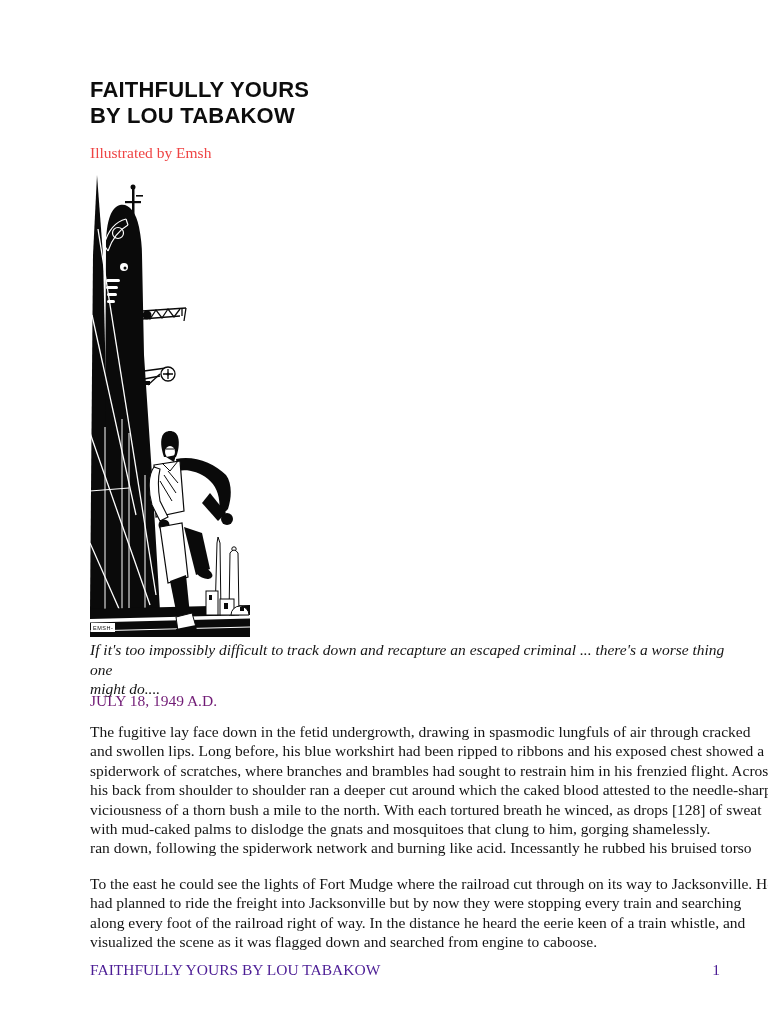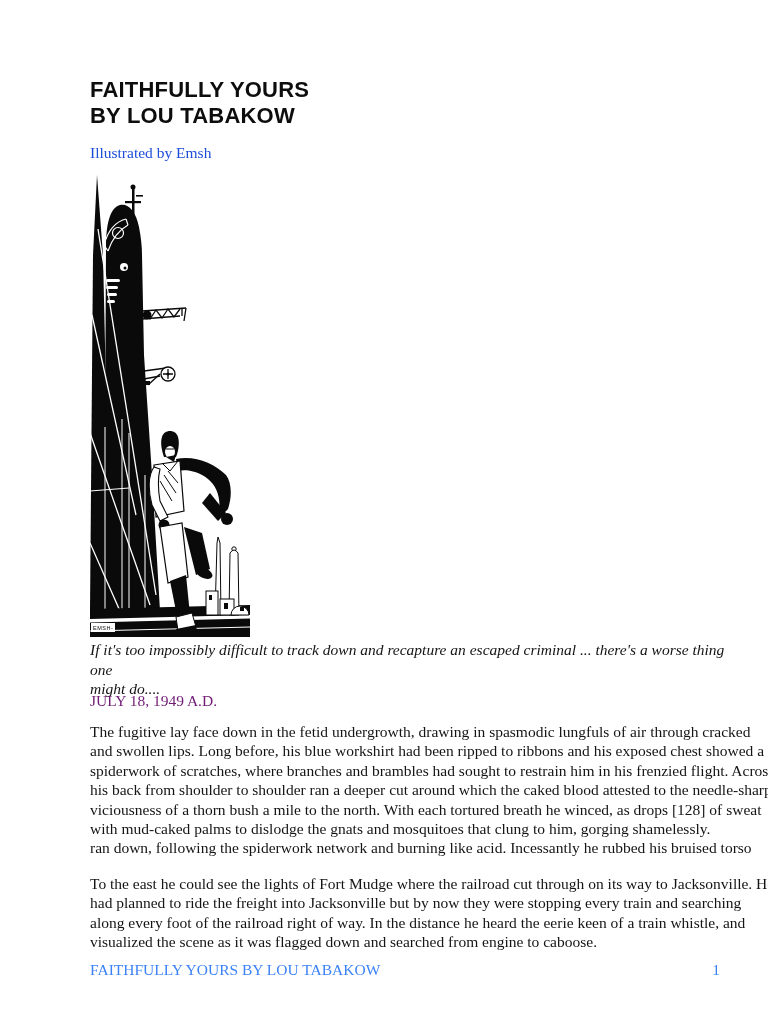--- a/index.html
+++ b/index.html
@@ -18,21 +18,21 @@
     position: absolute; left: 0; top: 77px;
     font-family: "Liberation Sans", sans-serif;
     font-weight: bold;
     font-size: 22px;
     line-height: 25.5px;
     letter-spacing: 0.2px;
     color: #0d0d0d;
   }
   .byline {
     position: absolute; left: 0; top: 143px;
-    font-size: 15.5px; line-height: 19px; color: #1d4ed8;
+    font-size: 15.5px; line-height: 19px; color: #ef4444;
   }
   .illustration {
     position: absolute; left: 0; top: 175px;
     width: 160px; height: 462px;
   }
   .caption {
     position: absolute; left: 0; top: 640px;
     width: 660px;
     font-style: italic;
     font-size: 15.5px; line-height: 19.5px; color: #141414; font-family: Liberation Serif, serif;
@@ -41,21 +41,21 @@
     position: absolute; left: 0; top: 691px;
     font-size: 15.5px; line-height: 19px; color: #701a75;
   }
   .para { position: absolute; left: 0; width: 668px; font-size: 15.5px; color: #141414; }
   .para .tline { line-height: 19.4px; white-space: nowrap; }
   .para1 { top: 722px; }
   .para2 { top: 874px; }
   .footer {
     position: absolute; left: 0; top: 961px; width: 630px;
     display: flex; justify-content: space-between;
-    font-size: 15.5px; color: #3b82f6;
+    font-size: 15.5px; color: #4c1d95;
   }
   svg text { font-family: "Liberation Sans", sans-serif; }
 </style>
 </head>
 <body>
 
 <div class="page">
   <div class="content">
 
     <h1 class="title">

